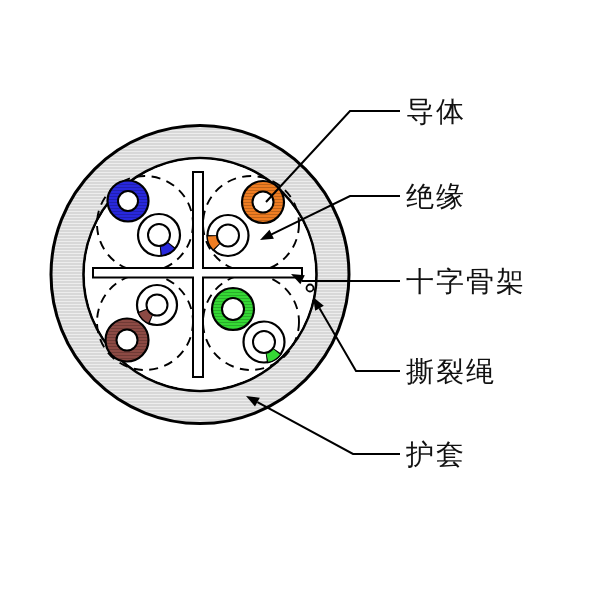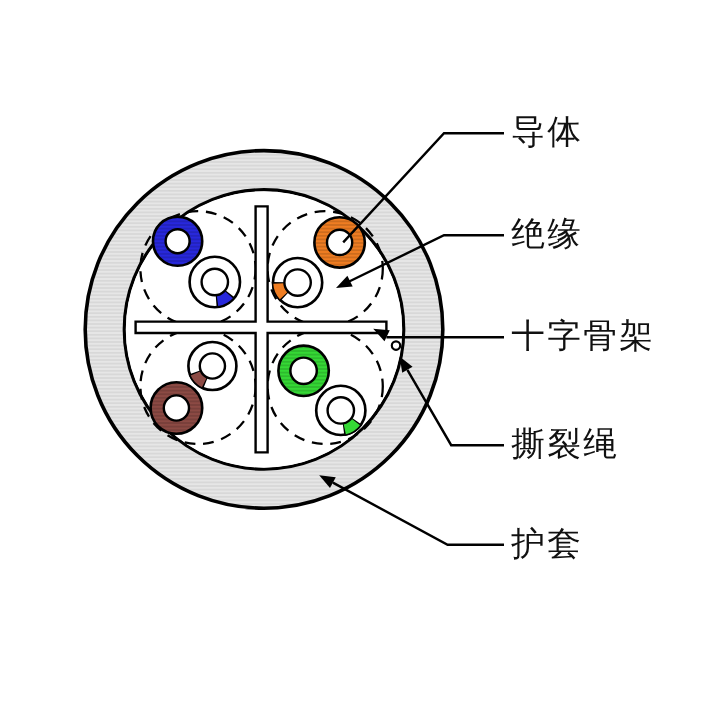--- a/index.html
+++ b/index.html
@@ -2,21 +2,20 @@
 <html><head>
 <meta charset="utf-8">
 <style>
   html,body{margin:0;padding:0;background:#ffffff;}
   #stage{
     position:relative;
     width:580px;height:600px;
     background:#ffffff;
     overflow:hidden;
     font-family:"Liberation Serif","DejaVu Serif",serif;
-    margin-left:20px;
   }
   svg{display:block;}
   text.callout{
     font-family:"Liberation Serif","DejaVu Serif",serif;
     font-size:28px;
     letter-spacing:2px;
     fill:#111111;
   }
 </style>
 </head>

